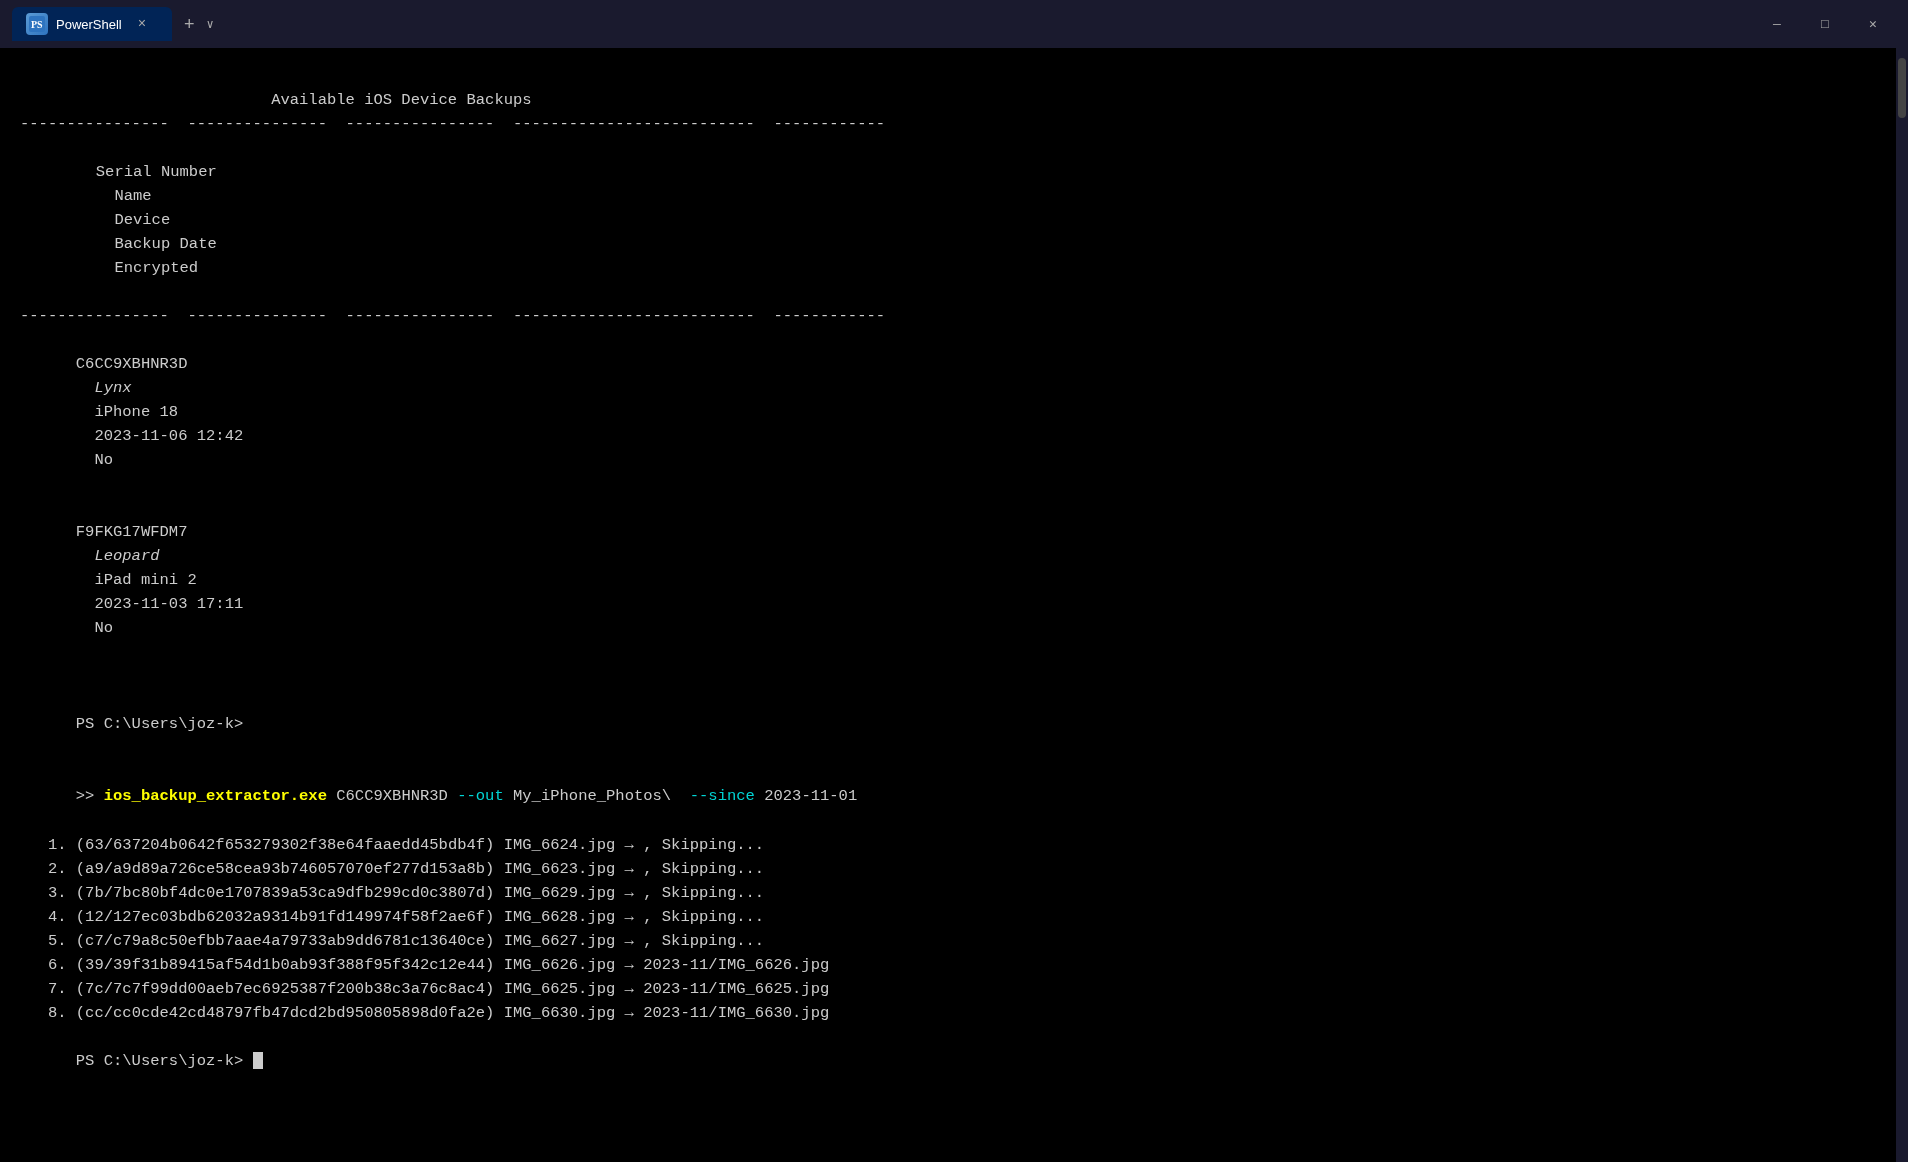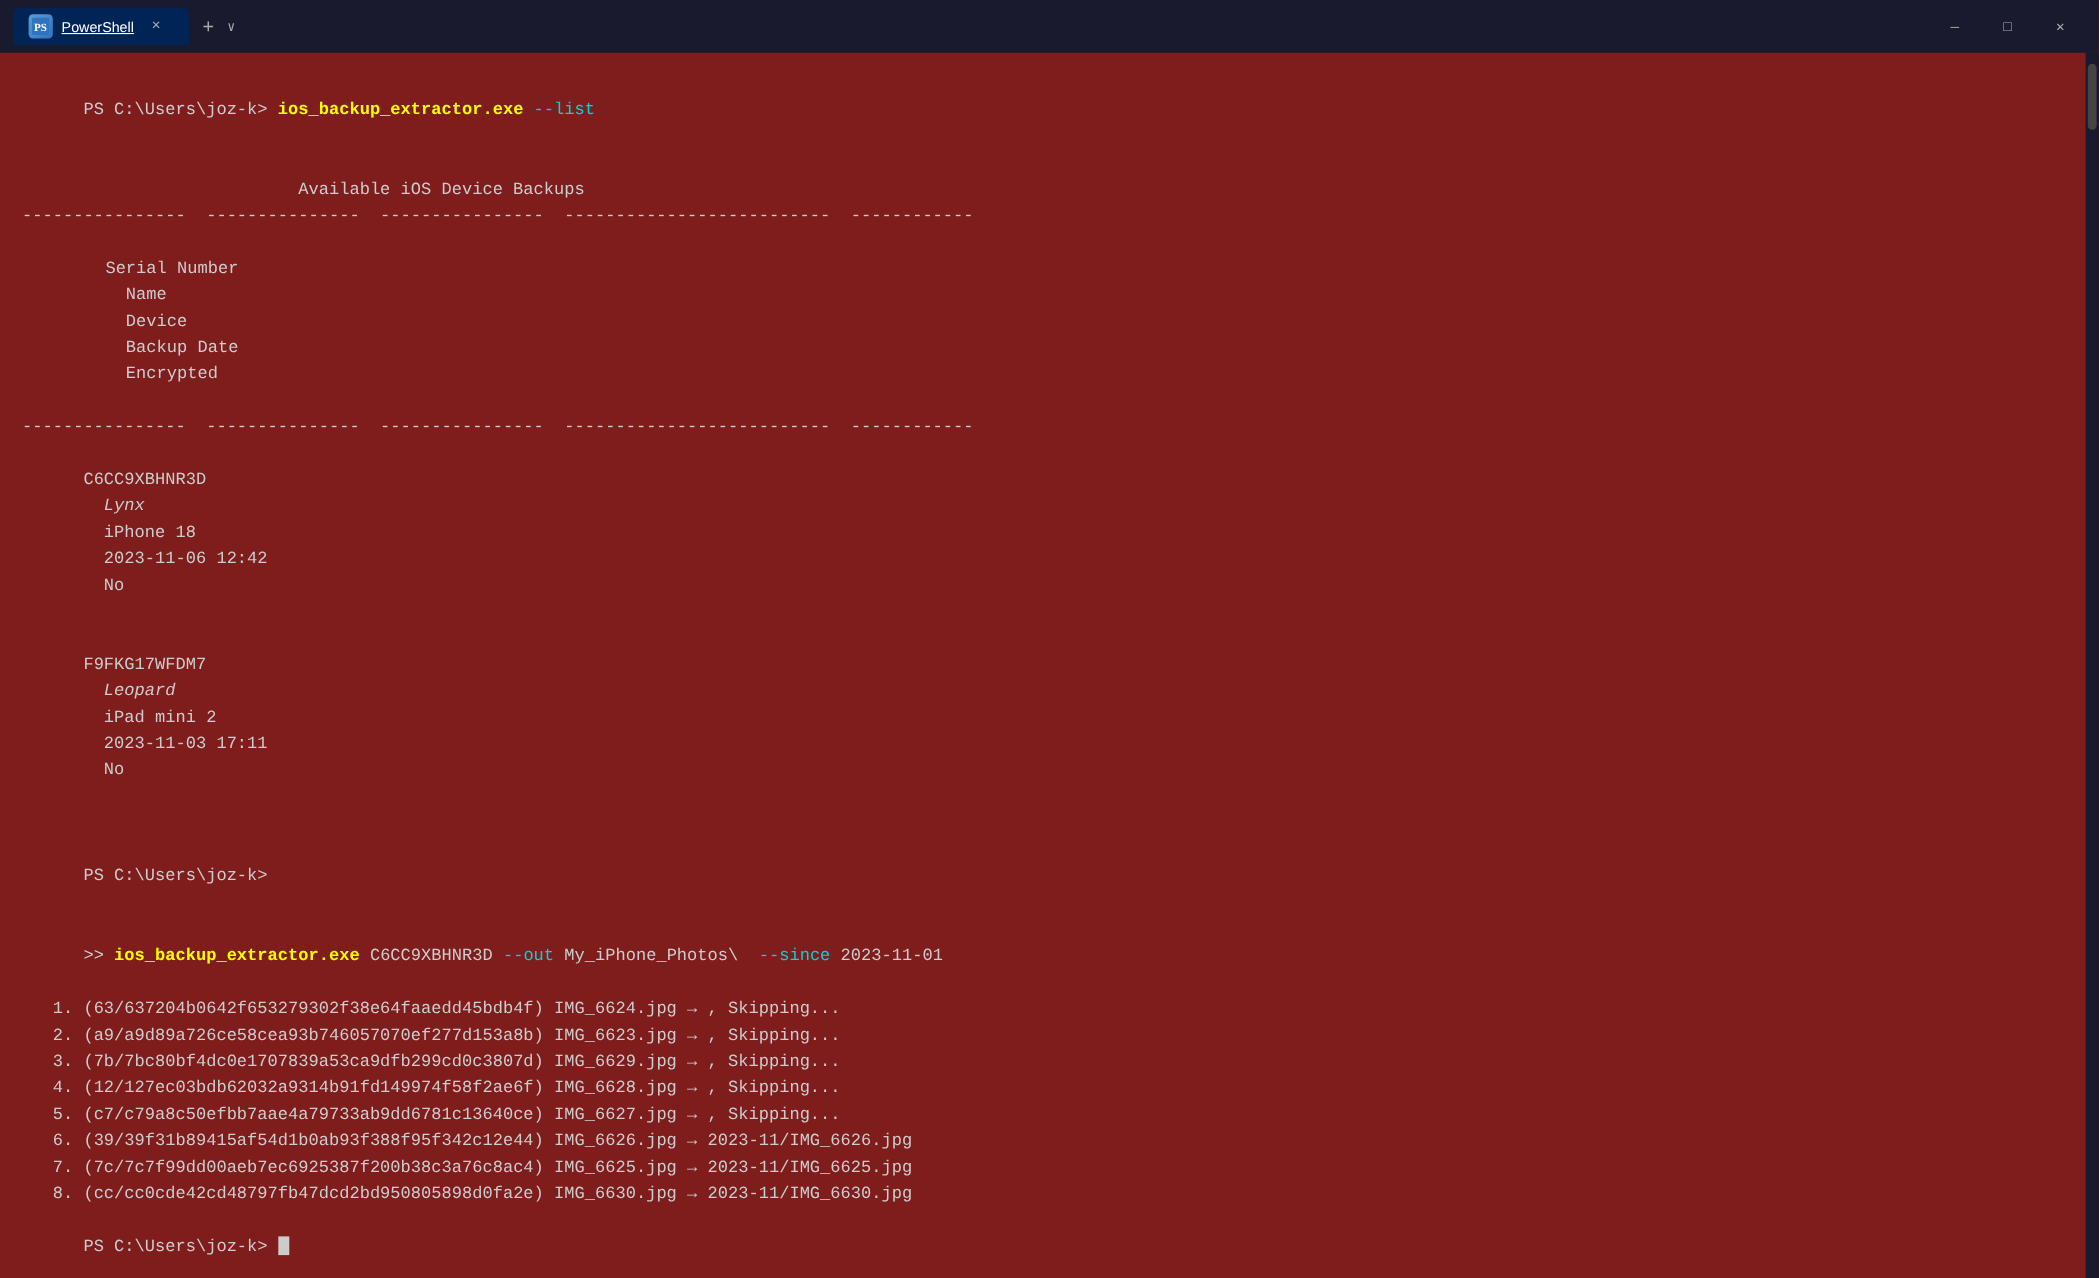--- a/index.html
+++ b/index.html
@@ -10,21 +10,21 @@
       background: #1e1e2e;
       font-family: 'Consolas', 'Courier New', monospace;
       overflow: hidden;
     }
 
     .window {
       width: 100%;
       height: 100%;
       display: flex;
       flex-direction: column;
-      background: #7f1d1d;
+      background: #000000;
     }
 
     
     .titlebar {
       height: 48px;
       background: #1a1a2e;
       display: flex;
       align-items: center;
       padding: 0 12px;
       gap: 8px;
@@ -52,21 +52,20 @@
       font-size: 11px;
       font-weight: bold;
       color: white;
       font-family: sans-serif;
     }
 
     .tab-label {
       color: #ffffff;
       font-size: 13px;
       font-family: 'Segoe UI', sans-serif;
-      text-decoration: underline;
     }
 
     .tab-close {
       color: #aaa;
       font-size: 14px;
       cursor: pointer;
       margin-left: 8px;
     }
 
     .titlebar-add {
@@ -191,23 +190,20 @@
     <div class="titlebar-spacer"></div>
     <div class="titlebar-controls">
       <div class="ctrl-btn">—</div>
       <div class="ctrl-btn">□</div>
       <div class="ctrl-btn close">✕</div>
     </div>
   </div>
 
   <div class="terminal">
 
-    <div class="line">
-      <span class="prompt">PS C:\Users\joz-k&gt; </span><span class="cmd-exe">ios_backup_extractor.exe</span><span class="cmd-flag"> --list</span>
-    </div>
 
     <div class="line">&nbsp;</div>
 
     <div class="line header-text">                           Available iOS Device Backups</div>
 
     <div class="line divider">----------------  ---------------  ----------------  --------------------------  ------------</div>
 
     <div class="line">
       <span class="col-header">Serial Number  </span>
       <span class="col-header">  Name           </span>

